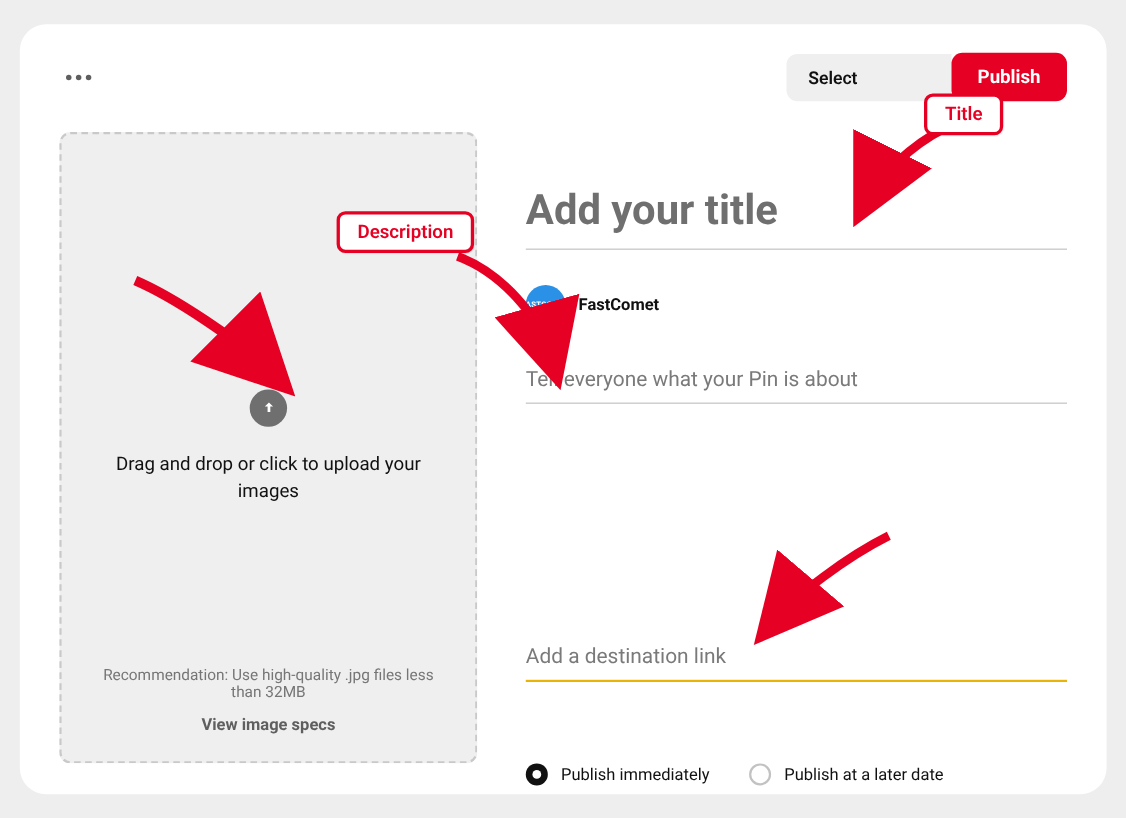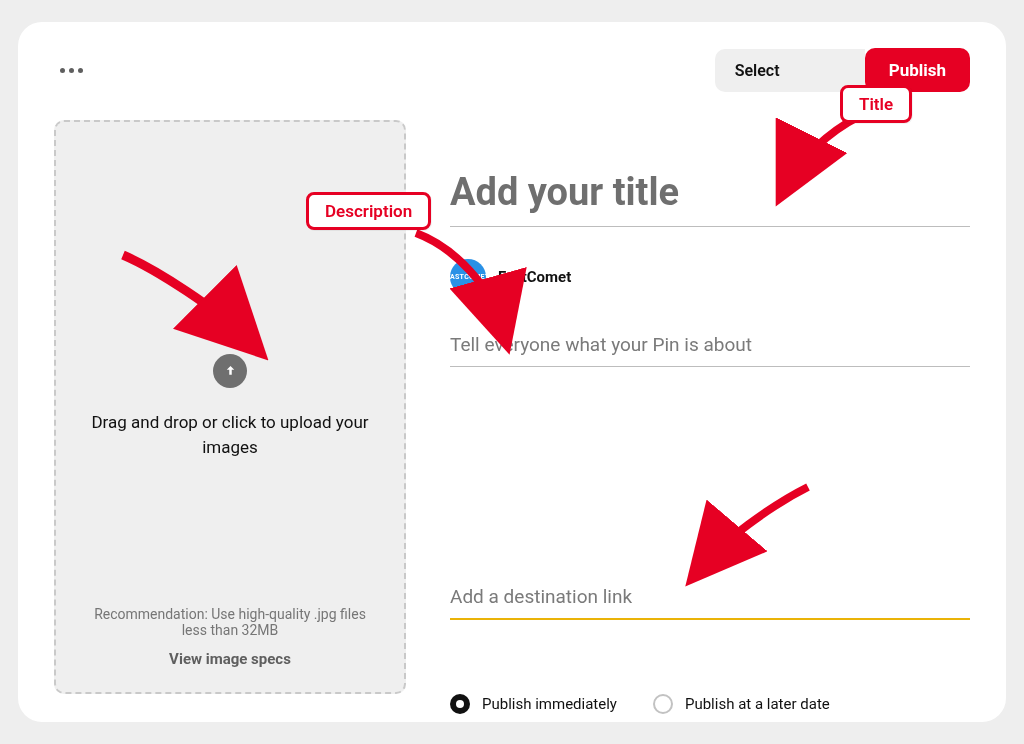--- a/index.html
+++ b/index.html
@@ -14,21 +14,21 @@
   .card{width:100%;height:100%;background:#fff;border-radius:24px;padding:26px 36px 30px 36px;position:relative;}
   
   .header{display:flex;align-items:center;justify-content:space-between;}
   .kebab{display:flex;gap:4px;padding:6px;}
   .kebab span{width:5px;height:5px;border-radius:50%;background:#5f5f5f;}
   .hdr-right{display:flex;gap:10px;align-items:center;}
   .select-box{background:var(--grey-bg);border-radius:10px 0 0 10px;padding:12px 54px 12px 20px;font-size:16px;color:#111;font-weight:600;min-width:150px;cursor:pointer;}
   .publish-btn{background:var(--red);color:#fff;border:none;font-weight:700;font-size:17px;padding:12px 24px;border-radius:10px;cursor:pointer;margin-left:-10px;}
   
   .cols{display:flex;gap:44px;margin-top:28px;height:calc(100% - 70px);}
-  .left{width:352px;display:flex;flex-direction:column;gap:18px;}
+  .left{width:380px;display:flex;flex-direction:column;gap:18px;}
   .right{flex:1;display:flex;flex-direction:column;padding-top:44px;position:relative;}
   
   .drop{flex:1;background:var(--grey-bg);border-radius:10px;border:2px dashed #c9c9c9;display:flex;flex-direction:column;align-items:center;justify-content:center;text-align:center;padding:20px;position:relative;}
   .up-icon{width:34px;height:34px;border-radius:50%;background:#6f6f6f;display:flex;align-items:center;justify-content:center;margin-bottom:22px;}
   .up-icon svg{width:15px;height:15px;fill:#fff;}
   .drop-main{font-size:17px;color:#111;line-height:1.45;}
   .drop-footer{position:absolute;bottom:24px;left:0;right:0;text-align:center;}
   .drop-rec{font-size:14px;color:#767676;margin-bottom:12px;padding:0 30px;}
   .drop-link{font-size:15px;font-weight:700;color:#5f5f5f;cursor:pointer;}
   .save-site{background:var(--grey-bg);border:none;border-radius:28px;padding:18px;font-size:17px;font-weight:700;color:#111;cursor:pointer;}

